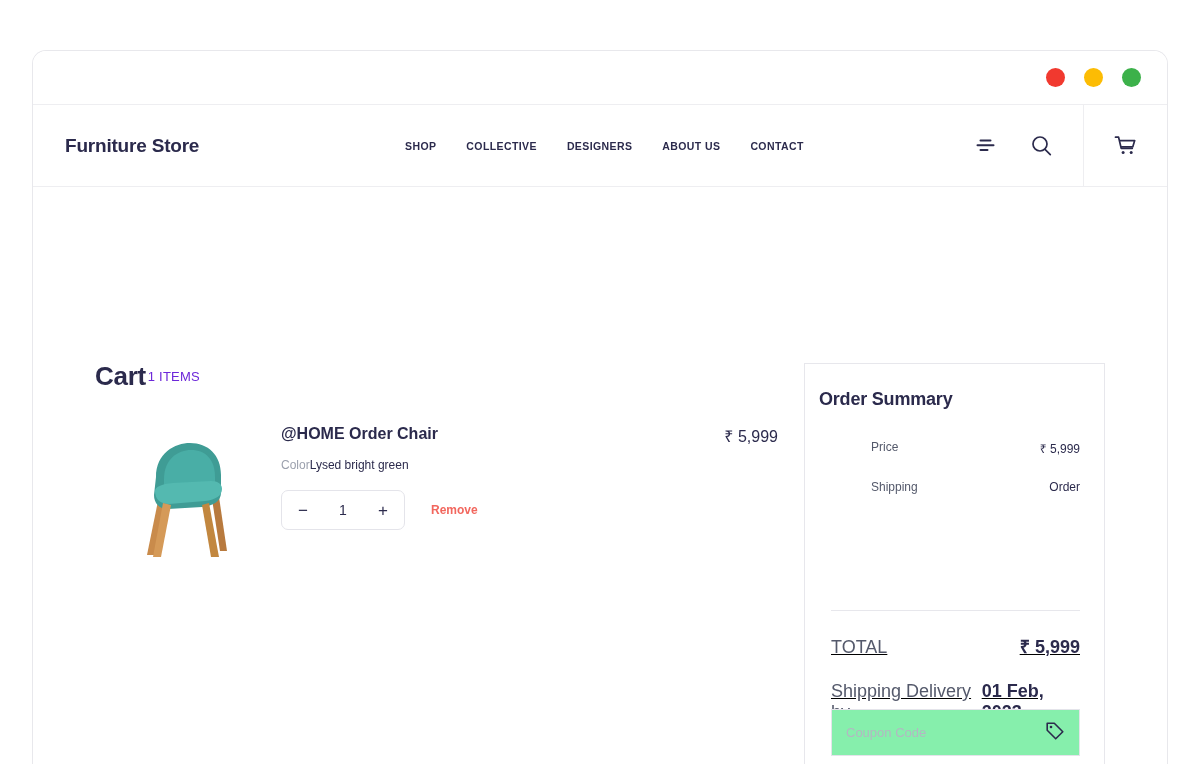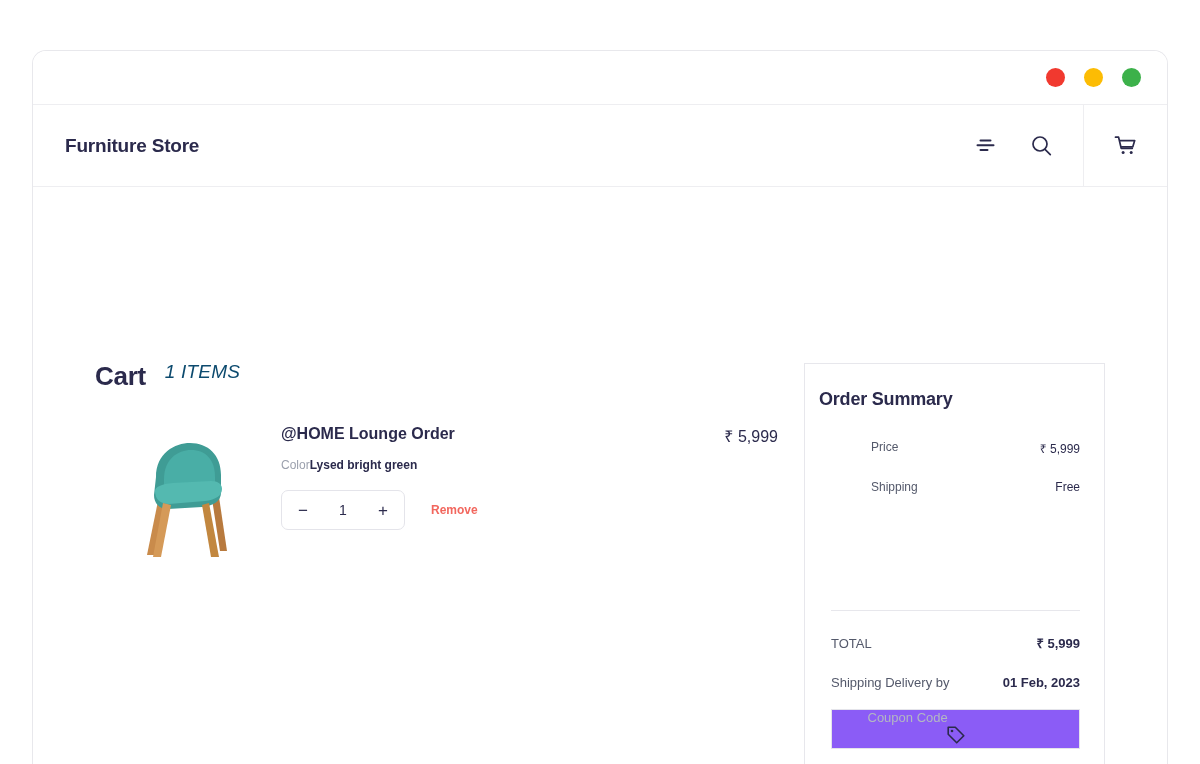--- a/index.html
+++ b/index.html
@@ -119,34 +119,33 @@
     position: relative;
     height: 578px;
     background: #ffffff;
   }
 
   .cart-heading {
     position: absolute;
     left: 62px;
     top: 174px;
     display: flex;
-    align-items: flex-start;
-    gap: 19px;
+    align-items: center;
+    gap: 2px;
   }
   .cart-title {
     font-size: 26px;
     font-weight: bold;
     color: #2b2a4c;
     letter-spacing: -0.3px;
   }
   .cart-count {
-    font-size: 19px;
-    color: #0c4a6e;
+    font-size: 13px;
+    color: #6d28d9;
     letter-spacing: 0.2px;
-    font-style: italic;
   }
 
   
   .cart-item {
     position: absolute;
     left: 62px;
     top: 238px;
     width: 680px;
   }
 
@@ -181,21 +180,21 @@
   }
 
   .item-variant {
     position: absolute;
     left: 186px;
     top: 33px;
     font-size: 12px;
     white-space: nowrap;
   }
   .variant-label { color: #9ba0ad; }
-  .variant-value { color: #2b2a4c; font-weight: bold; }
+  .variant-value { color: #2b2a4c; font-weight: normal; }
 
   .qty-row {
     position: absolute;
     left: 186px;
     top: 65px;
     display: flex;
     align-items: center;
     gap: 26px;
   }
   .stepper {
@@ -280,37 +279,37 @@
     position: absolute;
     left: 26px;
     top: 270px;
     width: 249px;
   }
   .trow {
     display: flex;
     justify-content: space-between;
     align-items: baseline;
     margin-bottom: 23px;
-    font-size: 13px;
+    font-size: 18px;
+    text-decoration: underline;
   }
   .trow .lbl { color: #54596b; }
   .trow .val { color: #2b2a4c; font-weight: bold; }
 
   .coupon-field {
     position: absolute;
     left: 26px;
     top: 345px;
     width: 249px;
-    height: 40px;
+    height: 47px;
     border: 1px solid #e4e4ea;
     display: flex;
     align-items: center;
     padding: 0 14px;
-    background: #8b5cf6;
-    flex-direction: column;
+    background: #86efac;
   }
   .coupon-input {
     flex: 1;
     border: none;
     outline: none;
     font-family: "Liberation Sans", sans-serif;
     font-size: 13px;
     color: #2b2a4c;
     background: transparent;
   }
@@ -325,20 +324,27 @@
     <div class="traffic-lights">
       <span class="dot dot-red"></span>
       <span class="dot dot-yellow"></span>
       <span class="dot dot-green"></span>
     </div>
   </div>
 
   <div class="navbar">
     <div class="brand">Furniture Store</div>
 
+    <div class="nav-links">
+      <span class="nav-link">SHOP</span>
+      <span class="nav-link">COLLECTIVE</span>
+      <span class="nav-link">DESIGNERS</span>
+      <span class="nav-link">ABOUT US</span>
+      <span class="nav-link">CONTACT</span>
+    </div>
 
     <div class="nav-actions">
       <div class="nav-icon-group">
         <span class="icon-btn">
           <svg width="19" height="15" viewBox="0 0 19 15" fill="none" aria-hidden="true">
             <rect x="3.5" y="1.5" width="12" height="2" rx="1" fill="#2b2a4c"></rect>
             <rect x="0.5" y="6.3" width="18" height="2" rx="1" fill="#2b2a4c"></rect>
             <rect x="3.5" y="11.1" width="9" height="2" rx="1" fill="#2b2a4c"></rect>
           </svg>
         </span>
@@ -379,21 +385,21 @@
 
           <path d="M41 44 C41 24 55 15 68 15 C83 15 92 25 92 42 L92 54 C92 60 86 63 78 64 L50 66 C43 66 41 61 41 55 Z" fill="#49aea6"></path>
 
           <path d="M32 56 C32 52 38 49 50 48 L88 46 C95 46 99 49 99 54 C99 60 93 65 82 66 L46 69 C37 69 32 64 32 56 Z" fill="#54b9b0"></path>
 
           <path d="M40 68 L30 122 L38 122 L48 70 Z" fill="#d59a58"></path>
           <path d="M86 68 L96 122 L88 122 L79 70 Z" fill="#c2873f"></path>
         </svg>
       </div>
 
-      <div class="item-title">@HOME Lounge Order</div>
+      <div class="item-title">@HOME Order Chair</div>
       <div class="item-price">₹ 5,999</div>
 
       <div class="item-variant">
         <span class="variant-label">Color</span><span class="variant-value">Lysed bright green</span>
       </div>
 
       <div class="qty-row">
         <div class="stepper">
           <span class="step-btn">−</span>
           <span class="step-val">1</span>
@@ -406,21 +412,21 @@
     <div class="summary-card">
       <div class="summary-title">Order Summary</div>
 
       <div class="summary-rows">
         <div class="srow">
           <span class="lbl">Price</span>
           <span class="val">₹ 5,999</span>
         </div>
         <div class="srow">
           <span class="lbl">Shipping</span>
-          <span class="val val-free">Free</span>
+          <span class="val val-free">Order</span>
         </div>
       </div>
 
       <div class="divider"></div>
 
       <div class="summary-totals">
         <div class="trow">
           <span class="lbl">TOTAL</span>
           <span class="val">₹ 5,999</span>
         </div>

